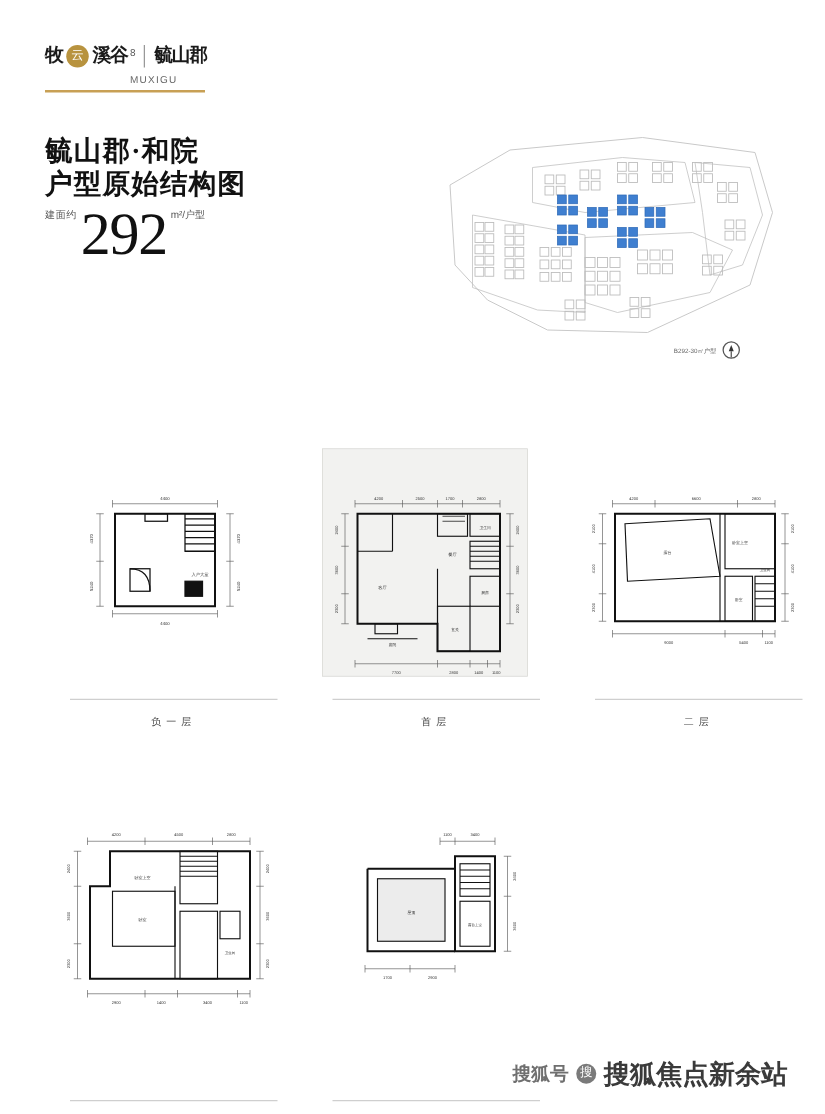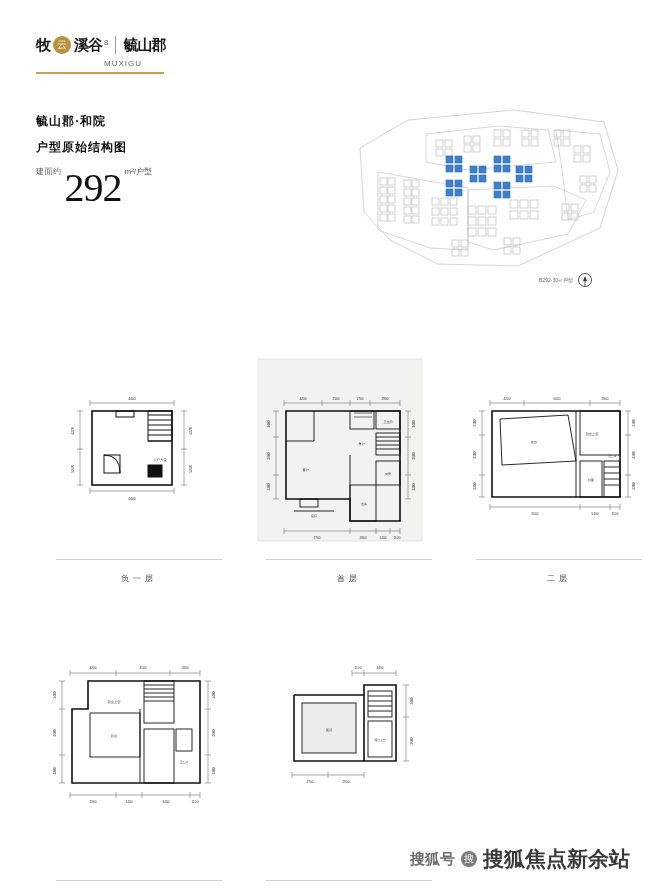--- a/index.html
+++ b/index.html
@@ -72,41 +72,41 @@
     margin-top: 4px;
   }
 
   
   .title-block {
     position: absolute;
     left: 36px; top: 108px;
   }
   .title-line {
     font-family: "Liberation Serif", serif;
-    font-size: 12px;
+    font-size: 22px;
     font-weight: bold;
     letter-spacing: 1px;
     color: #111;
     line-height: 26px;
   }
   .area-block {
     position: absolute;
     left: 36px; top: 166px;
     display: flex;
     align-items: flex-start;
   }
   .area-label {
     font-size: 8px;
     color: #555;
     margin-bottom: 6px;
     letter-spacing: 0.5px;
   }
   .area-number {
     font-family: "Liberation Serif", serif;
-    font-size: 40px;
+    font-size: 48px;
     font-weight: normal;
     color: #111;
     line-height: 44px;
     margin: 0 3px;
     letter-spacing: -1px;
   }
   .area-unit {
     font-size: 8px;
     color: #555;
     margin-bottom: 6px;

